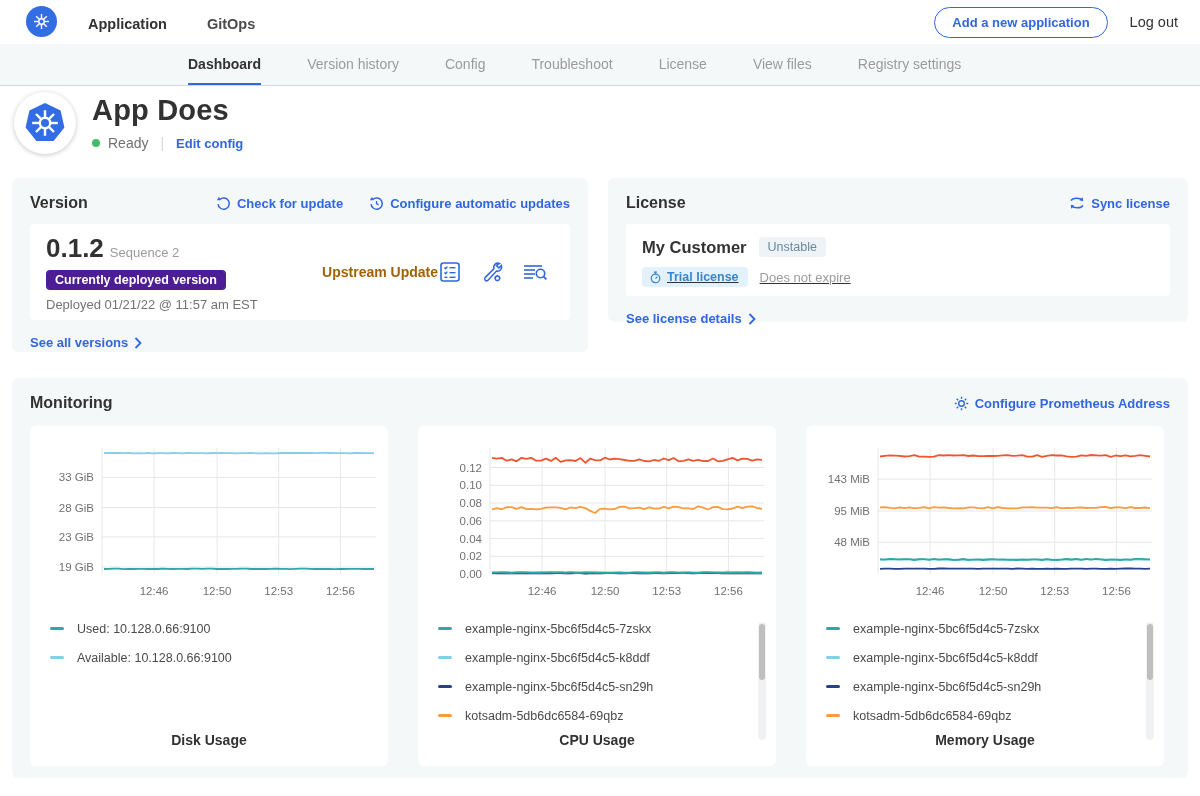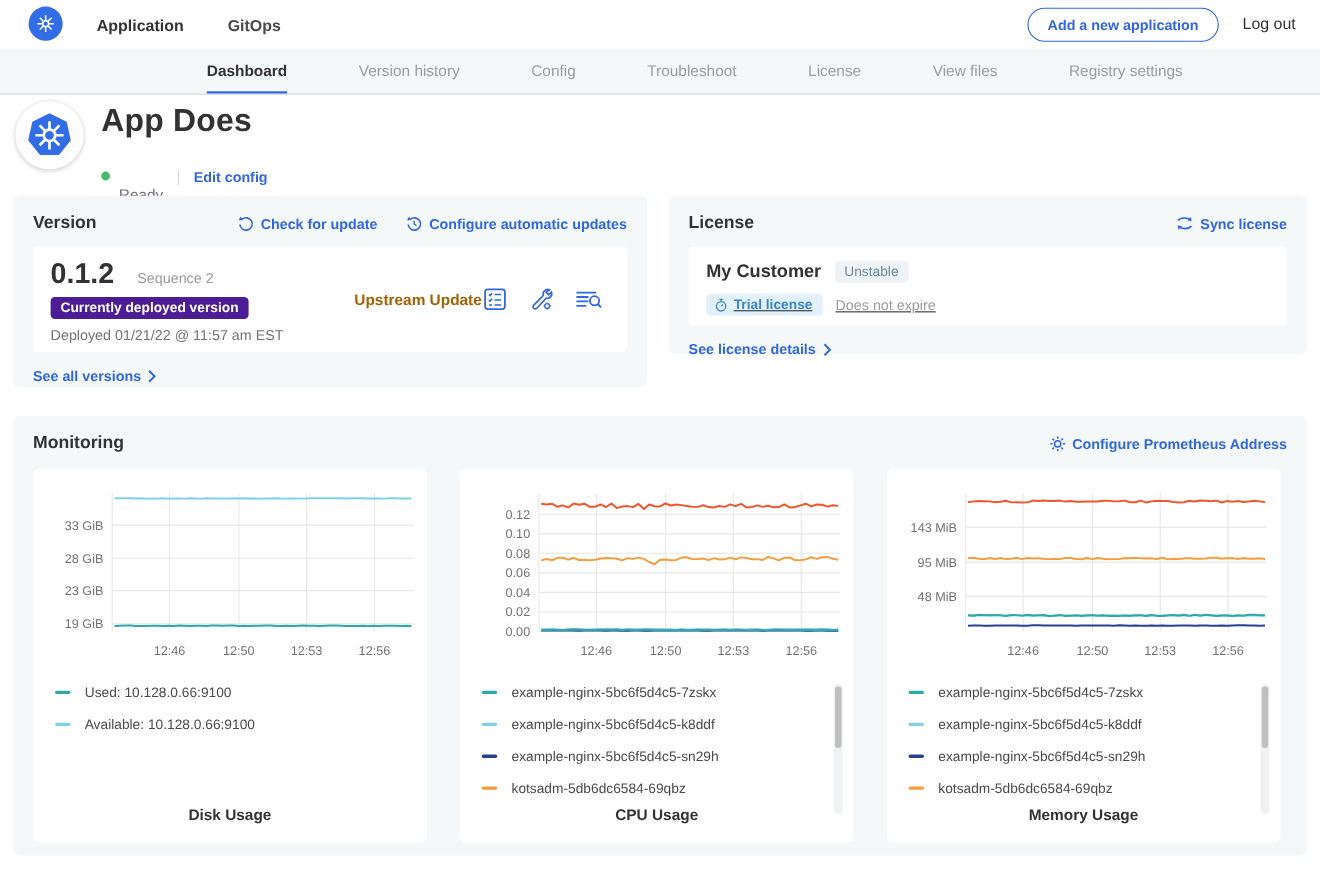--- a/index.html
+++ b/index.html
@@ -11,46 +11,46 @@
   .topnav { position:absolute; top:0; left:0; width:1200px; height:44px; background:#fff; display:flex; align-items:center; }
   .nav-logo { position:absolute; left:26px; top:6px; width:31px; height:31px; border-radius:50%; background:#326de6; display:flex; align-items:center; justify-content:center; }
   .topnav-tabs { position:absolute; left:88px; top:3px; height:44px; display:flex; gap:40px; }
   .topnav-tab { height:44px; display:flex; align-items:center; font-size:14.5px; font-weight:700; color:#4a4a4a; border-bottom:2px solid transparent; cursor:pointer; }
   .topnav-tab.active { color:#323232; border-bottom:2px solid #3066e0; }
   .topnav-right { position:absolute; right:22px; top:0; height:44px; display:flex; align-items:center; gap:22px; }
   .pill-btn { border:1px solid #3066e0; color:#3066e0; background:#fff; border-radius:17px; padding:7px 17px; font-size:13px; font-weight:700; font-family:"Liberation Sans",sans-serif; cursor:pointer; }
   .logout { font-size:14.5px; color:#323232; cursor:pointer; }
 
   
-  .subnav { position:absolute; top:44px; left:0; width:1200px; height:42px; background:#f5f8f9; border-bottom:1px solid #d4d8da; display:flex; align-items:stretch; padding-left:188px; column-gap:65px; }
+  .subnav { position:absolute; top:44px; left:0; width:1200px; height:42px; background:#f5f8f9; border-bottom:1px solid #d4d8da; display:flex; align-items:stretch; padding-left:188px; column-gap:46px; }
   .subnav-tab { display:flex; align-items:center; font-size:14px; color:#9b9b9b; border-bottom:2px solid transparent; cursor:pointer; }
   .subnav-tab.active { color:#323232; font-weight:700; border-bottom:2px solid #3066e0; }
 
   
   .app-header { position:absolute; top:92px; left:14px; display:flex; }
   .app-avatar { width:62px; height:62px; border-radius:50%; background:#fff; box-shadow:0 1px 5px rgba(0,0,0,.22); display:flex; align-items:center; justify-content:center; }
   .app-head-text { margin-left:16px; padding-top:2px; }
   .app-name { font-size:29px; font-weight:800; color:#323232; letter-spacing:.2px; }
   .app-status-row { display:flex; align-items:center; margin-top:8px; gap:8px; }
   .ready-dot { width:8px; height:8px; border-radius:50%; background:#44bb66; }
-  .ready-text { font-size:14px; color:#717171;margin-top:34px; }
+  .ready-text { font-size:14px; color:#717171; }
   .status-sep { color:#d4d8da; font-size:14px; margin:0 4px; }
   .link { color:#3066e0; font-weight:700; font-size:13px; cursor:pointer; text-decoration:none; display:inline-flex; align-items:center; gap:6px; }
 
   
   .card { position:absolute; background:#f5f8f9; border-radius:6px; padding:16px 18px; }
   .card-header { display:flex; align-items:center; justify-content:space-between; }
   .card-title { font-size:16px; font-weight:800; color:#323232; }
   .card-links { display:flex; gap:26px;align-items:center; }
   .inner-card { background:#fff; border-radius:4px; margin-top:12px; }
 
   #version-card { left:12px; top:178px; width:576px; height:174px; }
   .version-inner { padding:14px 16px; height:96px; display:flex; align-items:center; }
   .version-left { width:232px; }
-  .version-num-row { display:flex; align-items:baseline; gap:21px; }
+  .version-num-row { display:flex; align-items:baseline; gap:6px; }
   .version-num { font-size:26px; font-weight:800; color:#323232; }
   .seq { font-size:13px; color:#9b9b9b; }
   .green-badge { display:inline-block; margin-top:6px; background:#4c1d95; color:#fff; font-size:12.5px; font-weight:700; padding:3px 9px; border-radius:4px; }
   .deployed-at { margin-top:7px; font-size:13px; color:#737373; }
   .version-source { flex:1; text-align:right; font-size:14px; font-weight:700; color:#a16207; padding-left:36px; }
   .version-icons { display:flex; gap:18px; margin-right:6px; }
   .icon-btn { cursor:pointer; display:flex; align-items:center; }
   .card-footer-link { margin-top:13px; }
 
   #license-card { left:608px; top:178px; width:580px; height:144px; }

